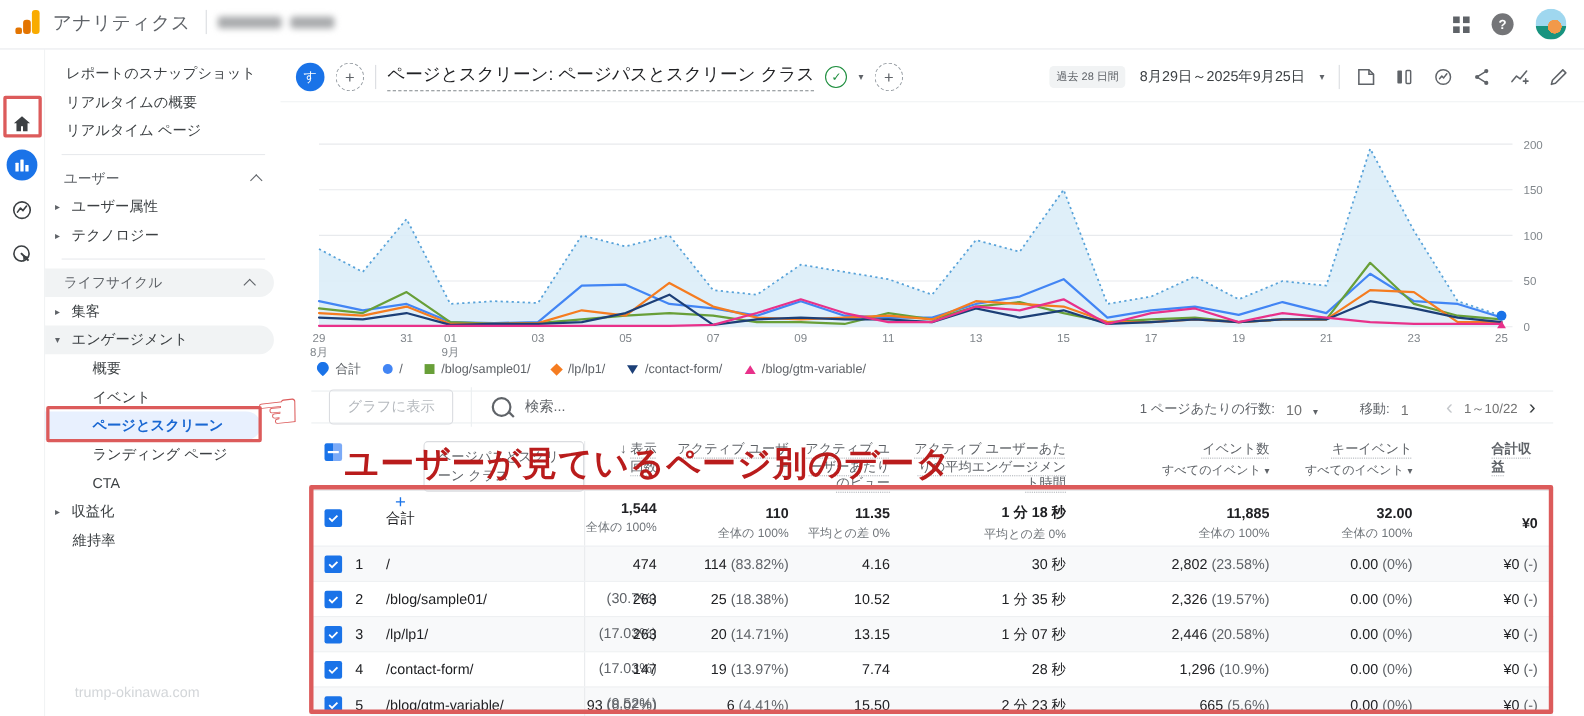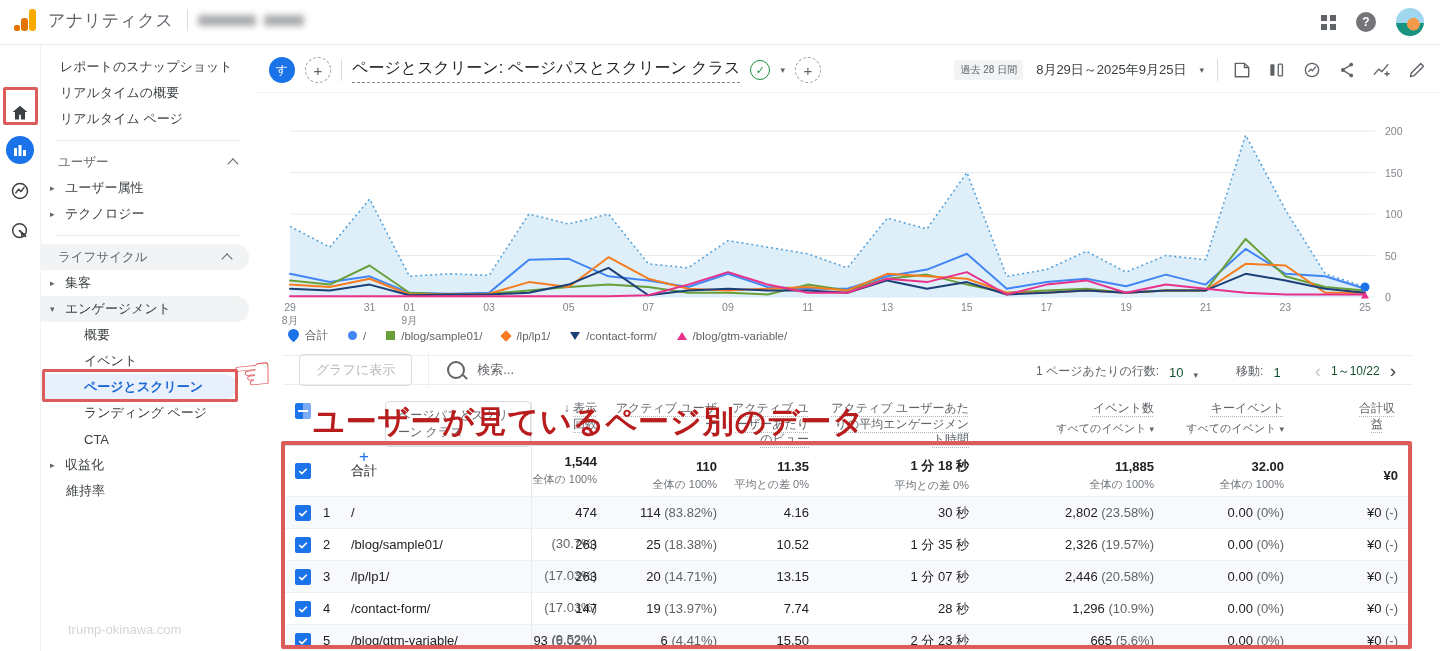--- a/index.html
+++ b/index.html
@@ -69,21 +69,21 @@
   .mk-d{width:8px;height:8px;transform:rotate(45deg);display:inline-block;}
   .mk-td{width:0;height:0;border-left:5px solid transparent;border-right:5px solid transparent;border-top:8px solid #1c3f77;display:inline-block;}
   .mk-tu{width:0;height:0;border-left:5px solid transparent;border-right:5px solid transparent;border-bottom:8px solid #e8318a;display:inline-block;}
   
   .toolbar{position:absolute;left:28px;top:311px;width:1129px;height:30px;border-top:1px solid #eceff1;border-bottom:1px solid #eceff1;
     display:flex;align-items:center;box-sizing:border-box;}
   .btn-chart{margin-left:16px;border:1px solid #dadce0;border-radius:4px;padding:6px 16px;font-size:13px;color:#b5b9be;}
   .tb-div{width:1px;height:36px;background:#eceff1;margin-left:16px;}
   .tb-search{display:flex;align-items:center;gap:12px;margin-left:18px;color:#5f6368;font-size:13px;}
   .tb-right{margin-left:auto;display:flex;align-items:flex-end;gap:10px;font-size:12px;color:#5f6368;padding-right:16px;}
-  .tb-right .dark{color:#14532d;font-size:13px;}
+  .tb-right .dark{color:#737373;font-size:13px;}
   .pg-prev{color:#c4c7cb;font-size:19px;line-height:1;}
   .pg-next{color:#3c4043;font-size:19px;line-height:1;}
   
   .table{position:absolute;left:28px;top:349px;width:1129px;}
   .cell{box-sizing:border-box;}
   .c-sel{width:40px;display:flex;justify-content:center;flex:0 0 auto;}
   .c-rank{width:28px;flex:0 0 auto;}
   .c-path{flex:1;}
   .c-views{width:80px;flex:0 0 auto;}
   .c-users{width:120px;flex:0 0 auto;}
@@ -91,21 +91,21 @@
   .c-eng{width:160px;flex:0 0 auto;}
   .c-events{width:185px;flex:0 0 auto;}
   .c-key{width:130px;flex:0 0 auto;}
   .c-rev{width:114px;flex:0 0 auto;}
   .num{text-align:right;padding-right:14px;}
   .fm{border-left:1px solid #e8eaed;}
   .thead{display:flex;align-items:flex-start;height:52px;padding-top:8px;box-sizing:border-box;}
   .thead .fm{align-self:stretch;padding-left:30px;}
   .th{font-size:12px;color:#5f6368;line-height:1.3;}
   .du{text-decoration:underline dotted #b0b5ba 1px;text-underline-offset:4px;}
-  .w-rev{display:inline-block;width:42px;text-align:center;}
+  .w-rev{display:inline-block;width:42px;text-align:left;font-weight:bold;}
   .sort{color:#5f6368;}
   .thsub{display:block;font-size:11px;color:#5f6368;margin-top:4px;}
   .select-all{width:16px;height:16px;border-radius:2px;background:linear-gradient(90deg,#1a73e8 0 8px,#7baaf7 8px);position:relative;margin-top:2px;}
   .select-all:after{content:"";position:absolute;left:3px;top:7px;width:10px;height:2px;background:#fff;}
   .dim-chip{border:1px solid #dadce0;border-radius:4px;padding:5px 12px;font-size:12px;color:#5f6368;margin-left:34px;display:inline-block;}
   .plus-blue{color:#1a73e8;font-size:17px;margin-left:8px;}
   .cbx{width:16px;height:16px;border-radius:2px;background:#1a73e8;display:flex;align-items:center;justify-content:center;}
   .trow{display:flex;align-items:center;height:31px;border-top:1px solid #eef0f2;font-size:13px;}
   .trow .cell{line-height:31px;}
   .trow .c-sel,.tot .c-sel{line-height:normal;display:flex;align-items:center;justify-content:center;align-self:stretch;}

